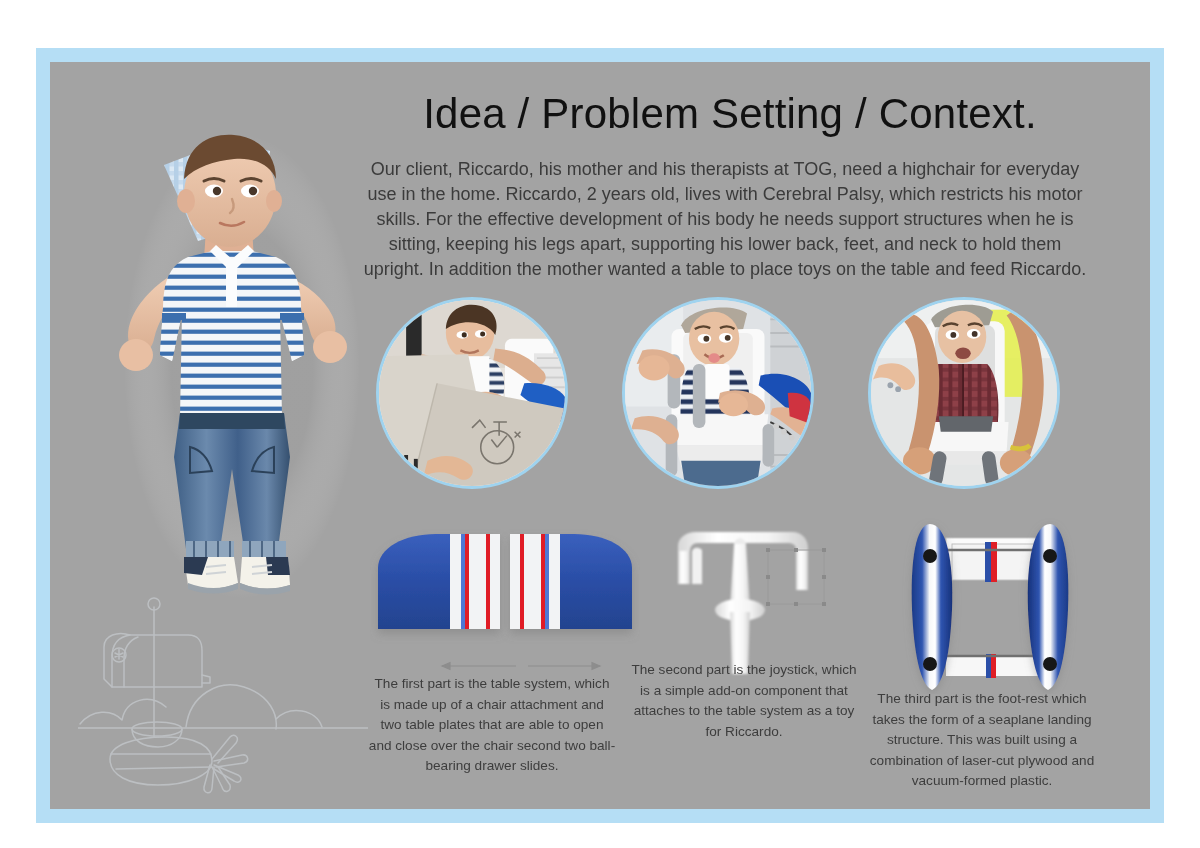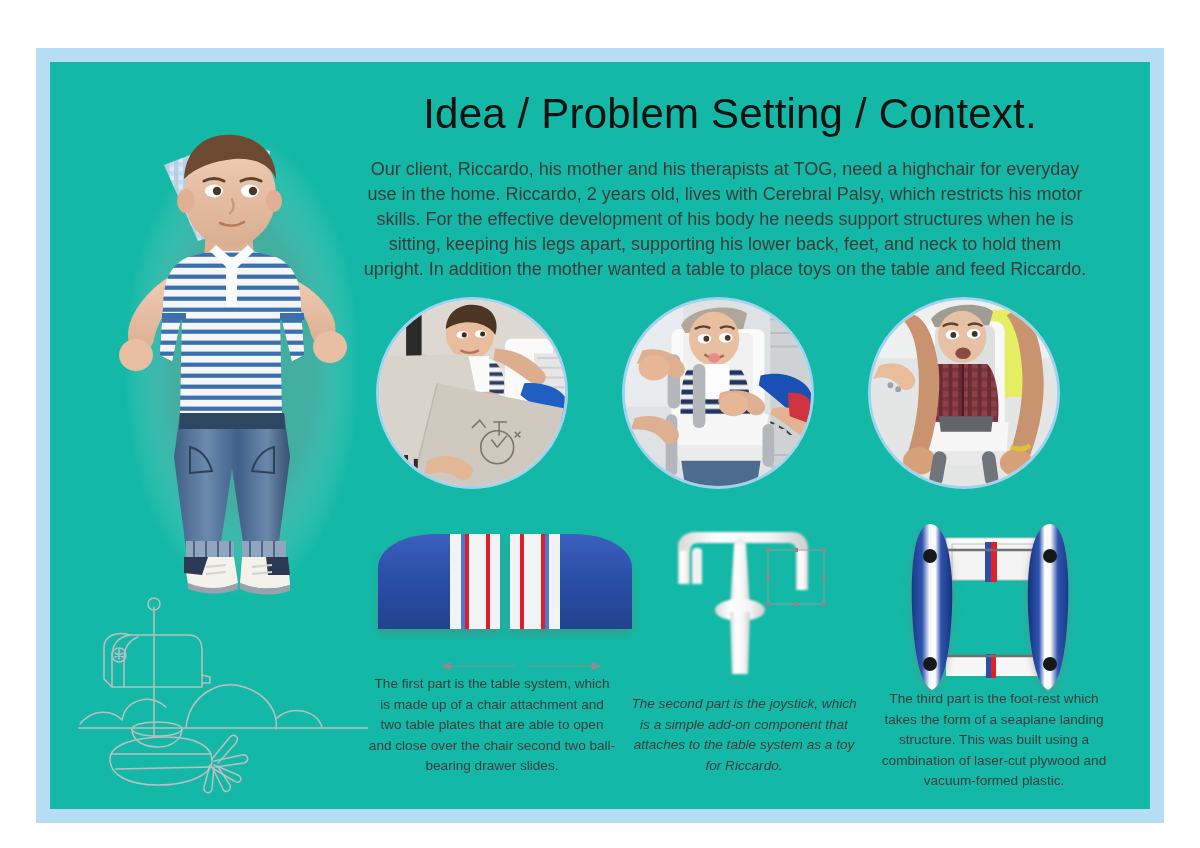--- a/index.html
+++ b/index.html
@@ -20,21 +20,21 @@
     top: 48px;
     width: 1128px;
     height: 775px;
     border: 14px solid #b5deF5;
     background: #ffffff;
   }
 
   #board-inner {
     position: absolute;
     inset: 0;
-    background: #14b8a6;
+    background: #a3a3a3;
     overflow: hidden;
   }
 
   
   #page-title {
     position: absolute;
     left: 330px;
     top: 28px;
     width: 700px;
     text-align: center;
@@ -112,22 +112,22 @@
 
   
   .caption {
     position: absolute;
     text-align: center;
     font-size: 13.6px;
     line-height: 20.5px;
     color: #3d3d3d;
   }
   #caption-1 { left: 318px; top: 612px; width: 248px; }
-  #caption-2 { left: 578px; top: 632px; width: 232px; font-style: italic; }
-  #caption-3 { left: 812px; top: 627px; width: 240px; margin-left: 12px; }
+  #caption-2 { left: 578px; top: 598px; width: 232px; }
+  #caption-3 { left: 812px; top: 627px; width: 240px; }
 </style>
 </head>
 <body>
 
 <div id="board-frame">
   <div id="board-inner">
 
     <div id="page-title">Idea / Problem Setting / Context.</div>
 
     <div id="intro-paragraph">Our client, Riccardo, his mother and his therapists at TOG, need a highchair for everyday use in the home. Riccardo, 2 years old, lives with Cerebral Palsy, which restricts his motor skills. For the effective development of his body he needs support structures when he is sitting, keeping his legs apart, supporting his lower back, feet, and neck to hold them upright. In addition the mother wanted a table to place toys on the table and feed Riccardo.</div>

